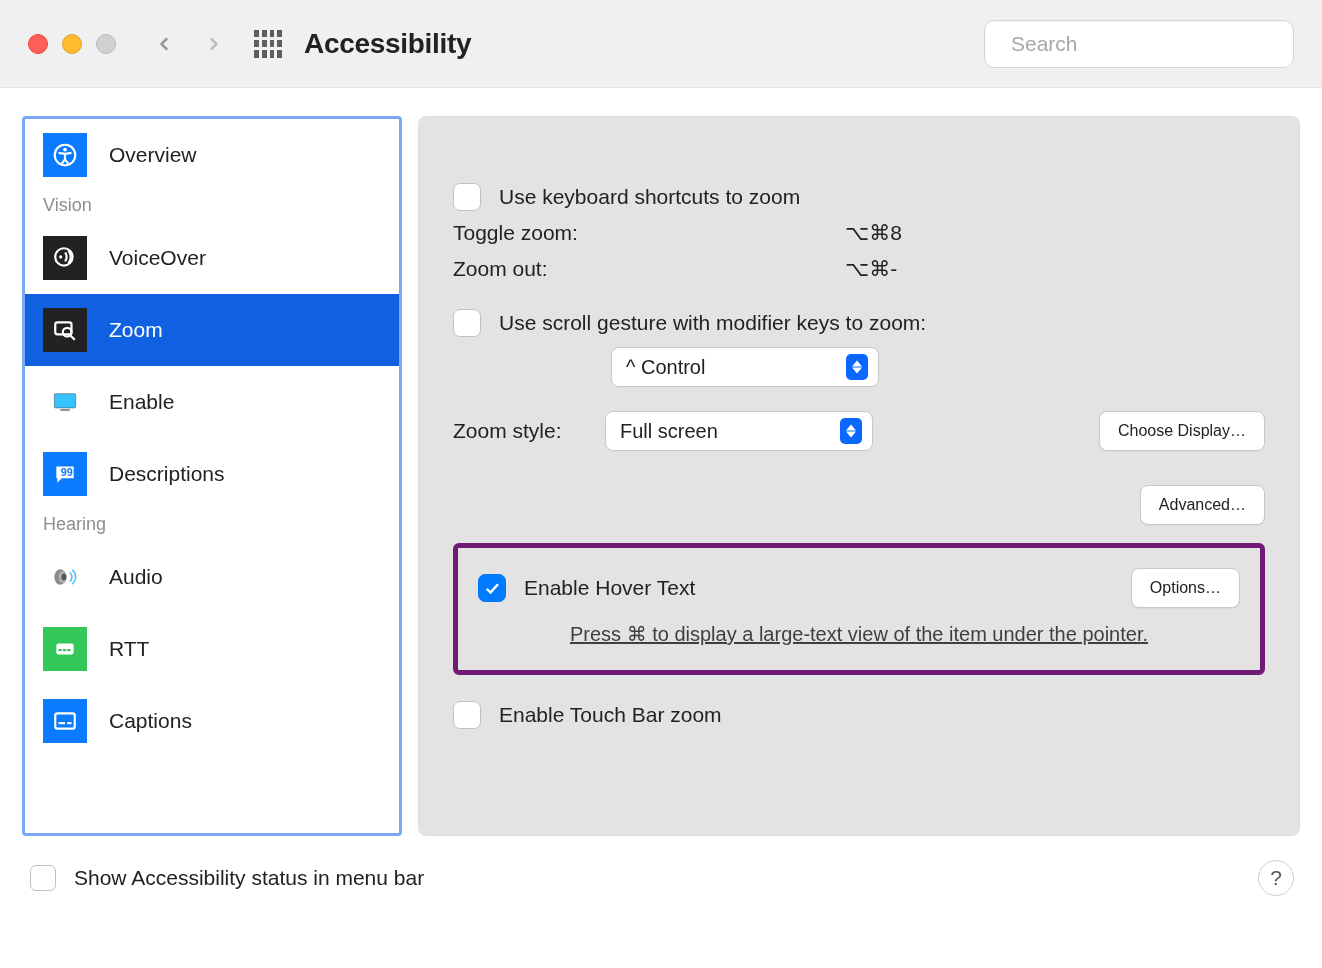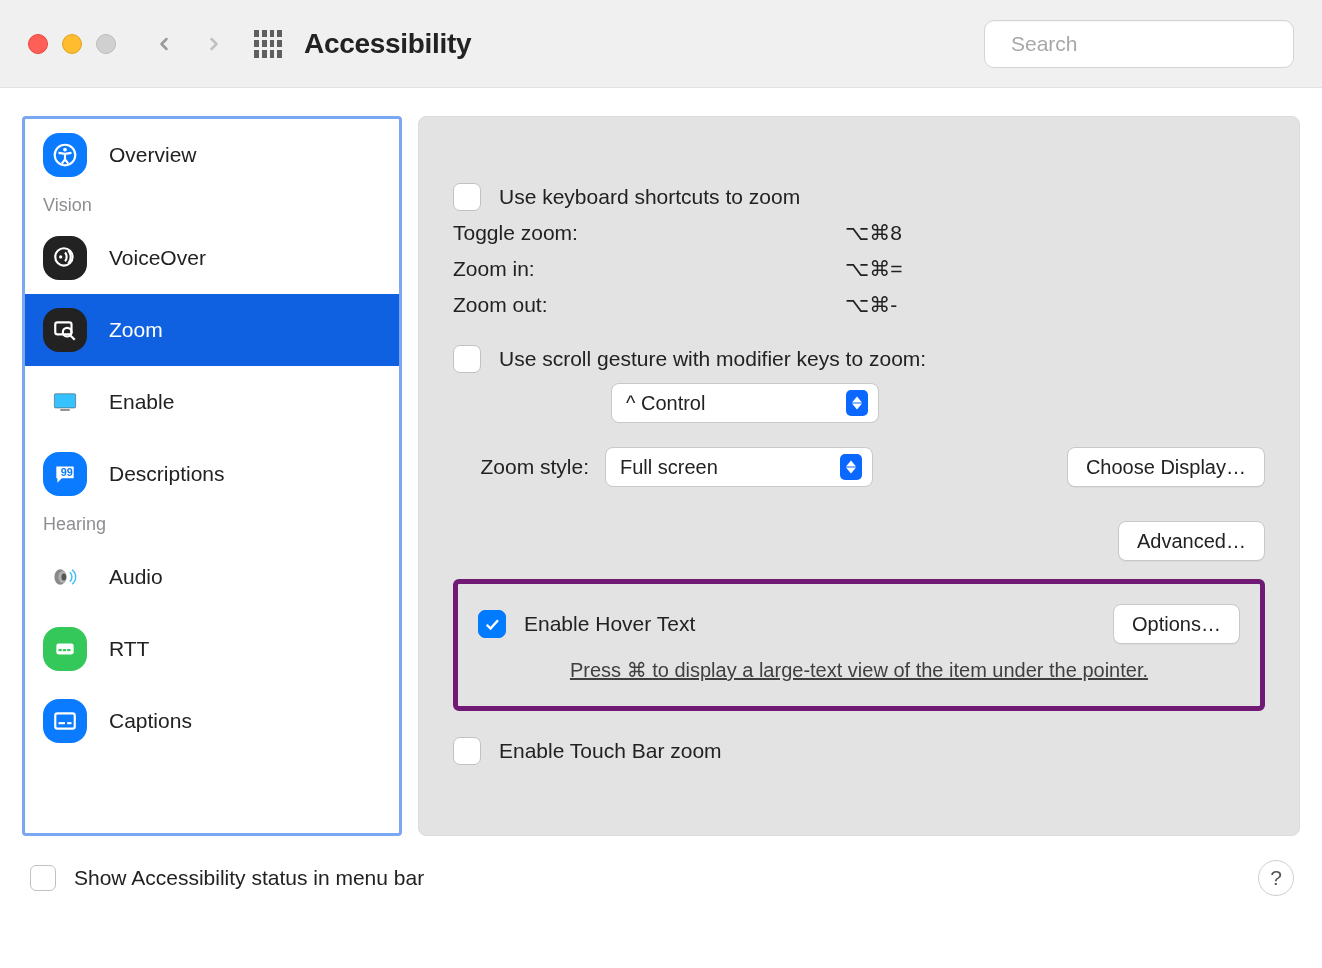--- a/index.html
+++ b/index.html
@@ -60,21 +60,21 @@
 
   
   .sidebar {
     width: 380px; height: 720px;
     background:#fff; border:3px solid #7AA7F2; border-radius: 4px;
     padding: 0; overflow:hidden;
   }
   .row { display:flex; align-items:center; height:72px; padding:0 18px; gap:22px; font-size:21px;}
   .row.selected { background: var(--selection); color:#fff; }
   .group-label { font-size:18px; color:var(--subtle); padding: 4px 18px 6px; }
-  .icbox { width:44px; height:44px; border-radius:16px; flex:none; display:flex; align-items:center; justify-content:center;}
+  .icbox { width:44px; height:44px; border-radius:0; flex:none; display:flex; align-items:center; justify-content:center;}
   .icbox svg { width:26px; height:26px; }
 
   
   .main {
     flex:1; height: 720px;
     background: var(--panel-bg);
     border: 1px solid #dcdcdc; border-radius: 8px;
     padding: 66px 34px 30px 34px;
     font-size:21px;
     position:relative;
@@ -88,37 +88,37 @@
   }
   .chk.on { background:var(--accent); border-color:var(--accent);}
   .chk.on svg { width:18px; height:18px; stroke:#fff; stroke-width:3.2; fill:none;}
 
   .shortcuts { margin: 4px 0 22px 0; font-size:21px; }
   .shortcuts .sk-row { display:flex; gap:18px; line-height:36px;}
   .shortcuts .lbl { width:374px; text-align:left;}
   .shortcuts .val { }
 
   .ctrl-row { display:flex; align-items:center; gap:16px; margin-top:6px;}
-  .ctrl-row .lbl { width:136px; text-align:right; }
+  .ctrl-row .lbl { width:136px; text-align:left; }
 
   .popup {
     height:40px; background:#fff; border:1px solid var(--btn-border);
     border-radius:8px; display:flex; align-items:center; padding:0 10px 0 14px;
     font-size:20px; line-height:38px;
   }
   .popup .arrows {
     width:22px; height:26px; border-radius:5px; background:#0b68ff;
     display:flex; flex-direction:column; align-items:center; justify-content:center;
     margin-left:auto;
   }
   .popup .arrows svg { width:10px; height:7px; fill:#fff; display:block;}
 
   .push-btn {
     height:40px; padding:0 18px; background:#fff; border:1px solid var(--btn-border);
-    border-radius:8px; font-size:20px; display:inline-flex; align-items:center; box-shadow:0 1px 0 rgba(0,0,0,.04);
+    border-radius:8px; font-size:16px; display:inline-flex; align-items:center; box-shadow:0 1px 0 rgba(0,0,0,.04);
   }
 
   .right-align { margin-left:auto; }
 
   .highlight-box { border:5px solid #701a75; border-radius:6px; padding: 20px 20px 24px 20px; margin-top:18px;}
   .hint { color:#3f3f3f; font-size:20px; text-align:center; margin-top:14px;text-decoration:underline;}
 
   
   .footer { display:flex; align-items:center; padding: 10px 28px 0 30px; gap:18px; font-size:21px;}
   .help {
@@ -274,24 +274,20 @@
       <div class="chk"></div>
       <span>Use keyboard shortcuts to zoom</span>
     </div>
 
     <div class="shortcuts">
       <div class="sk-row">
           <div class="lbl">Toggle zoom:</div>
           <div class="val">⌥⌘8</div>
         </div>
       <div class="sk-row">
-          <div class="lbl">Zoom in:</div>
-          <div class="val">⌥⌘=</div>
-        </div>
-      <div class="sk-row">
           <div class="lbl">Zoom out:</div>
           <div class="val">⌥⌘-</div>
         </div>
     </div>
 
     <div class="check-row">
       <div class="chk"></div>
       <span>Use scroll gesture with modifier keys to zoom:</span>
     </div>
 

